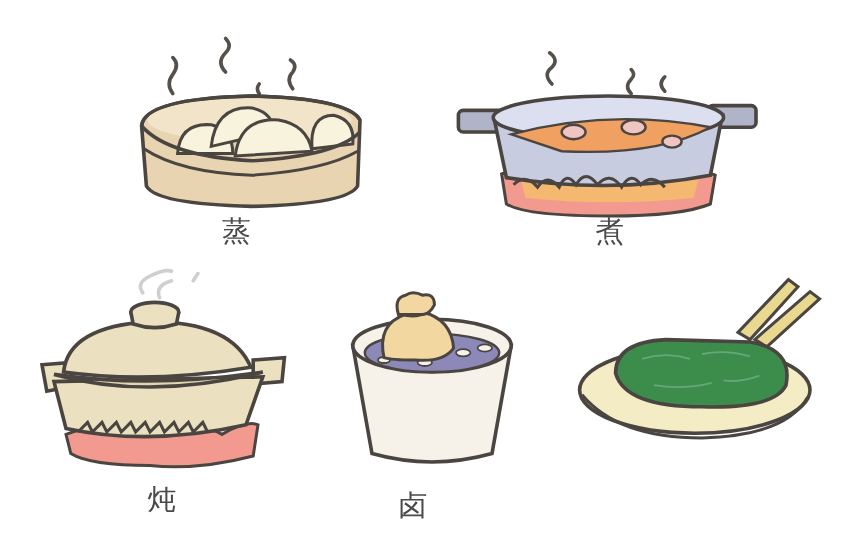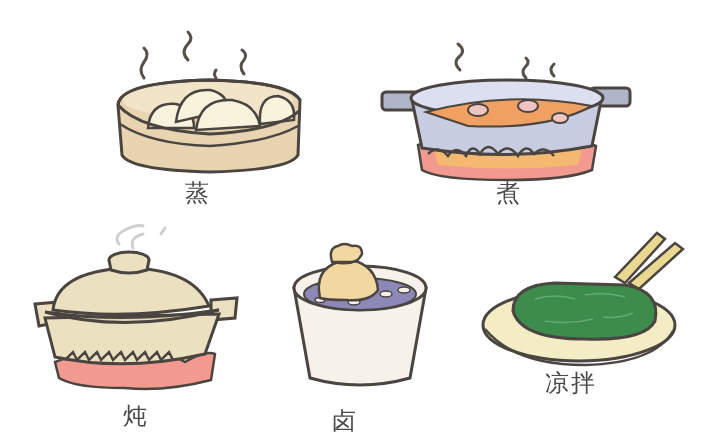--- a/index.html
+++ b/index.html
@@ -107,14 +107,13 @@
     <ellipse cx="104" cy="100" rx="96" ry="36" fill="#f4ecc4" stroke="#4a4540" stroke-width="3"></ellipse>
     <path d="M10 104 Q40 140 110 140 Q180 138 198 106" fill="none" stroke="#4a4540" stroke-width="2.5"></path>
     <path d="M38 86 Q38 60 80 58 L150 60 Q186 66 180 96 Q170 116 110 114 Q46 114 38 86 Z" fill="#3c8c4c" stroke="#4a4540" stroke-width="3"></path>
     <g fill="none" stroke="#6fb080" stroke-width="1.5" opacity="0.8">
       <path d="M60 74 q20 -6 40 0"></path>
       <path d="M110 70 q20 -4 40 2"></path>
       <path d="M70 96 q24 4 48 -2"></path>
       <path d="M128 92 q14 2 30 -4"></path>
     </g>
   </svg>
-  <div class="label" style="left:70px;top:142px;">凉拌</div>
 </div>
 
 </body></html>

